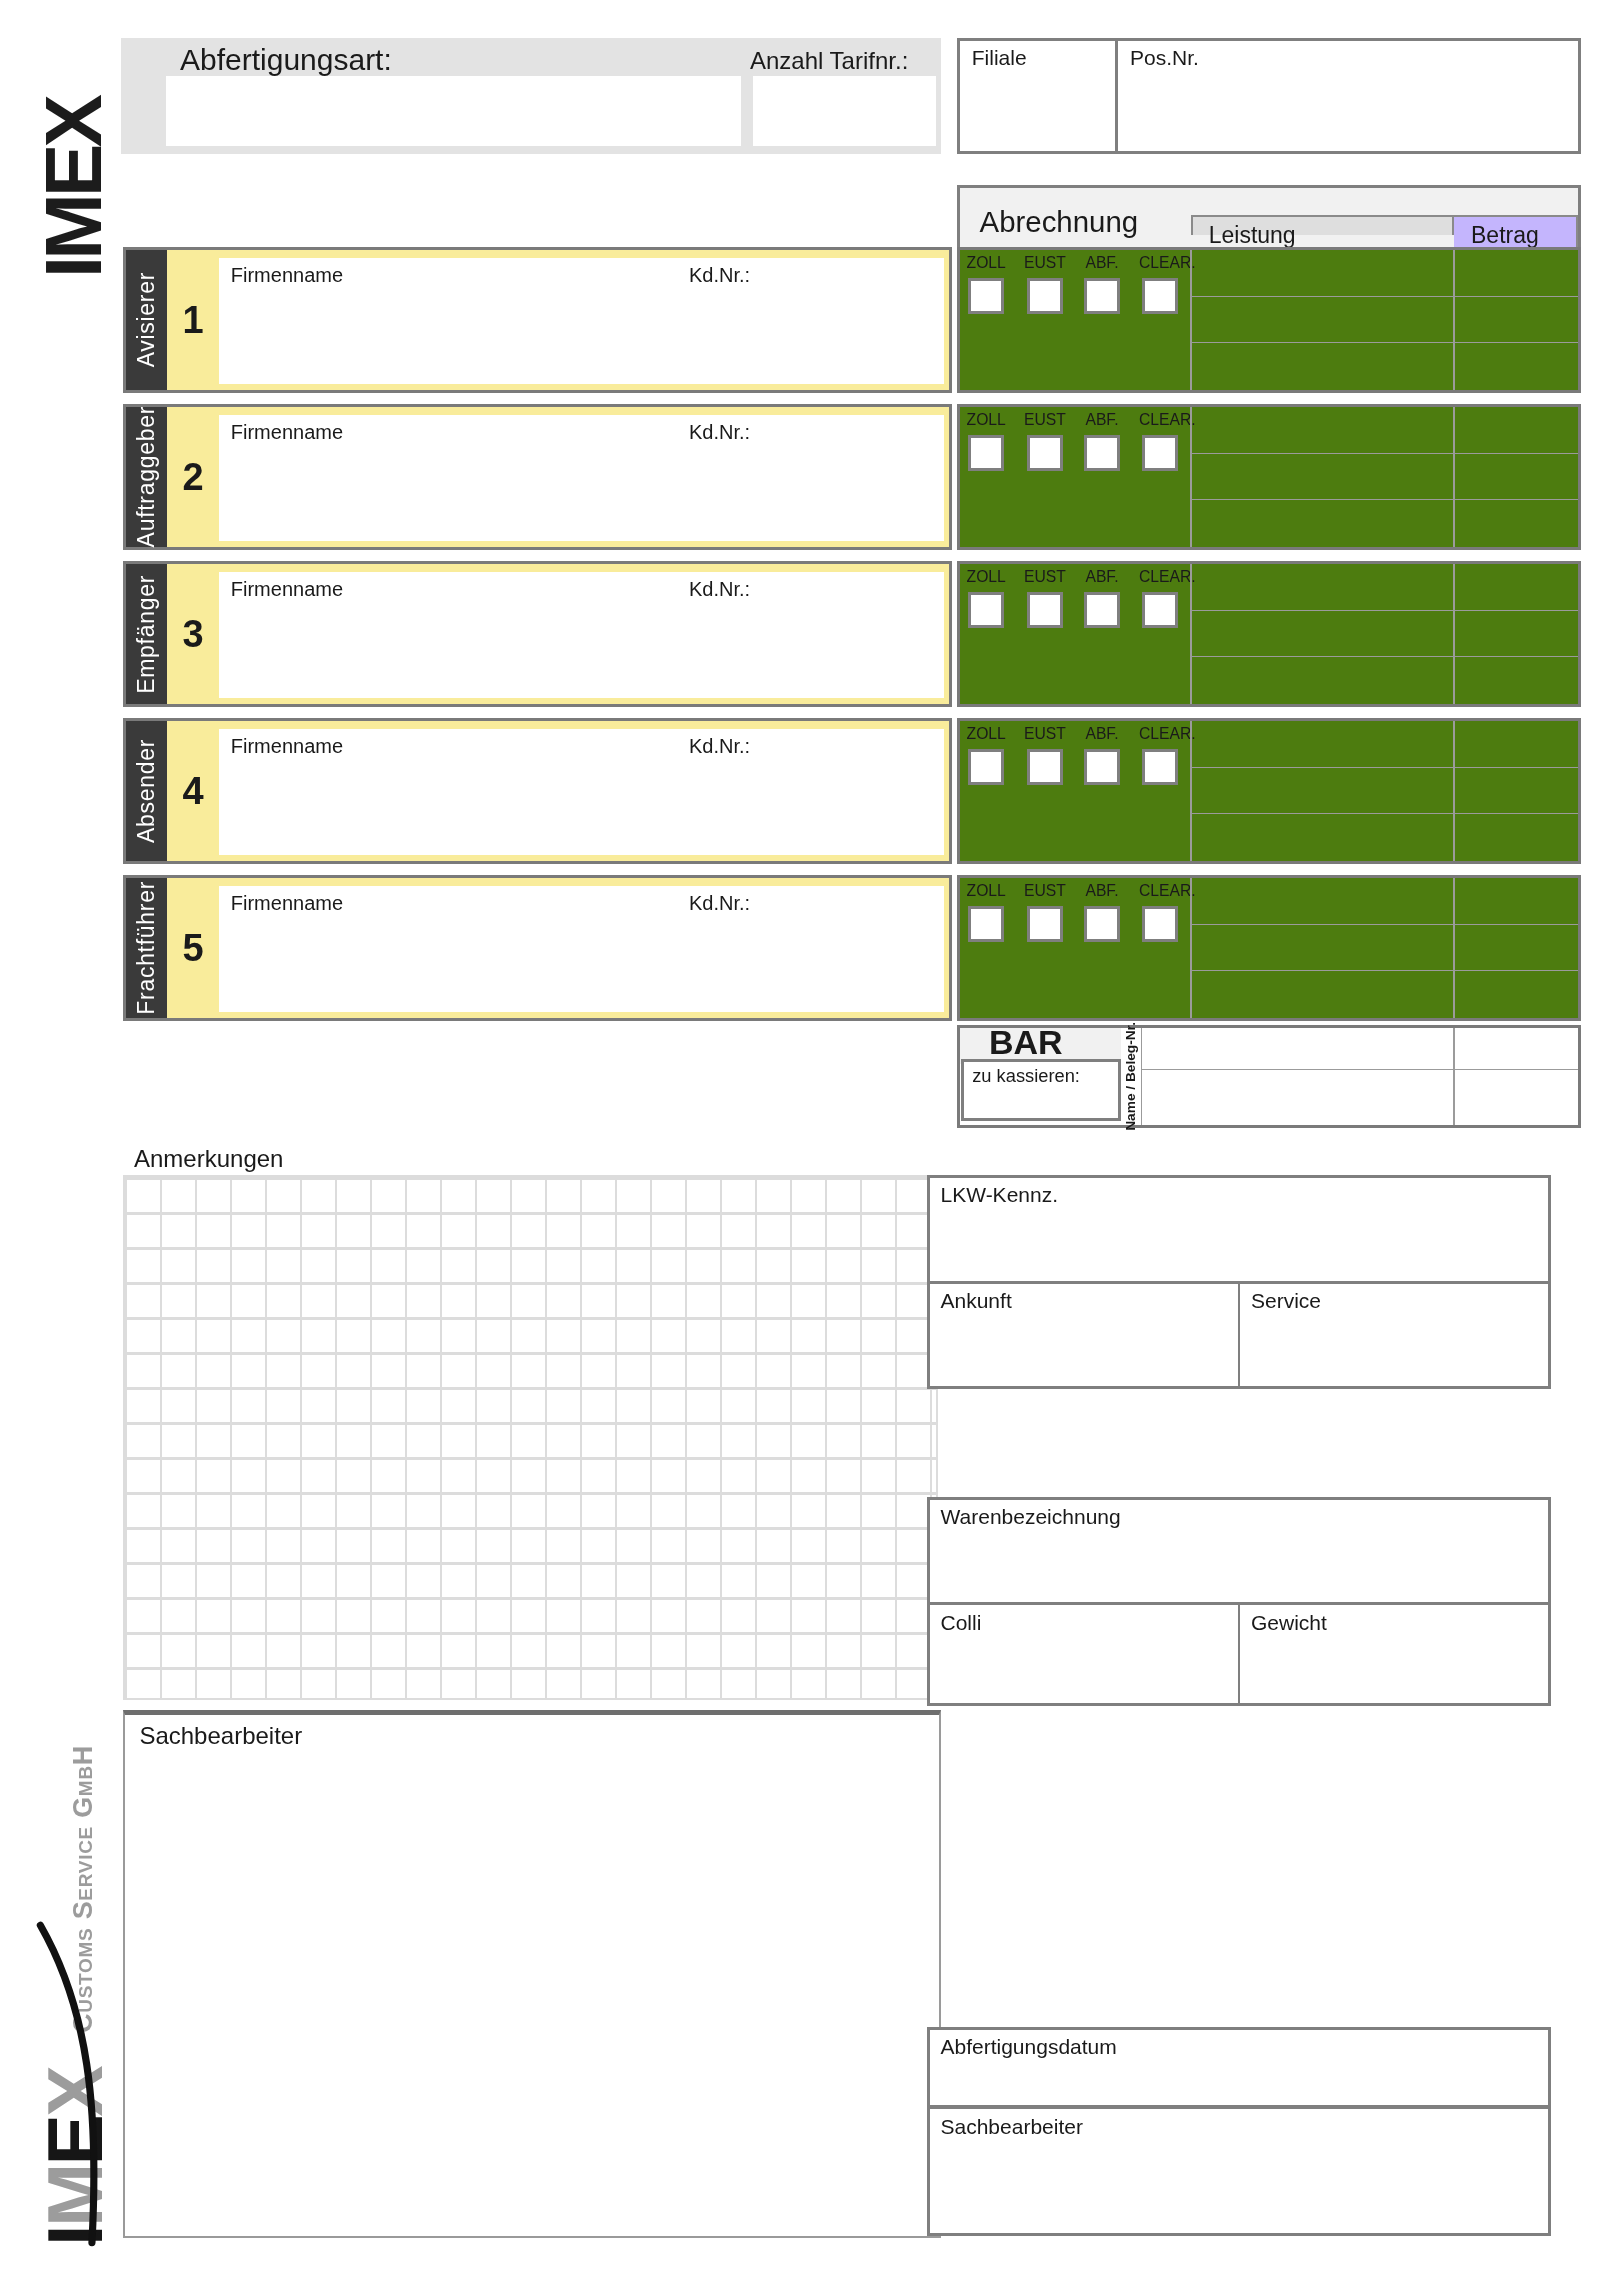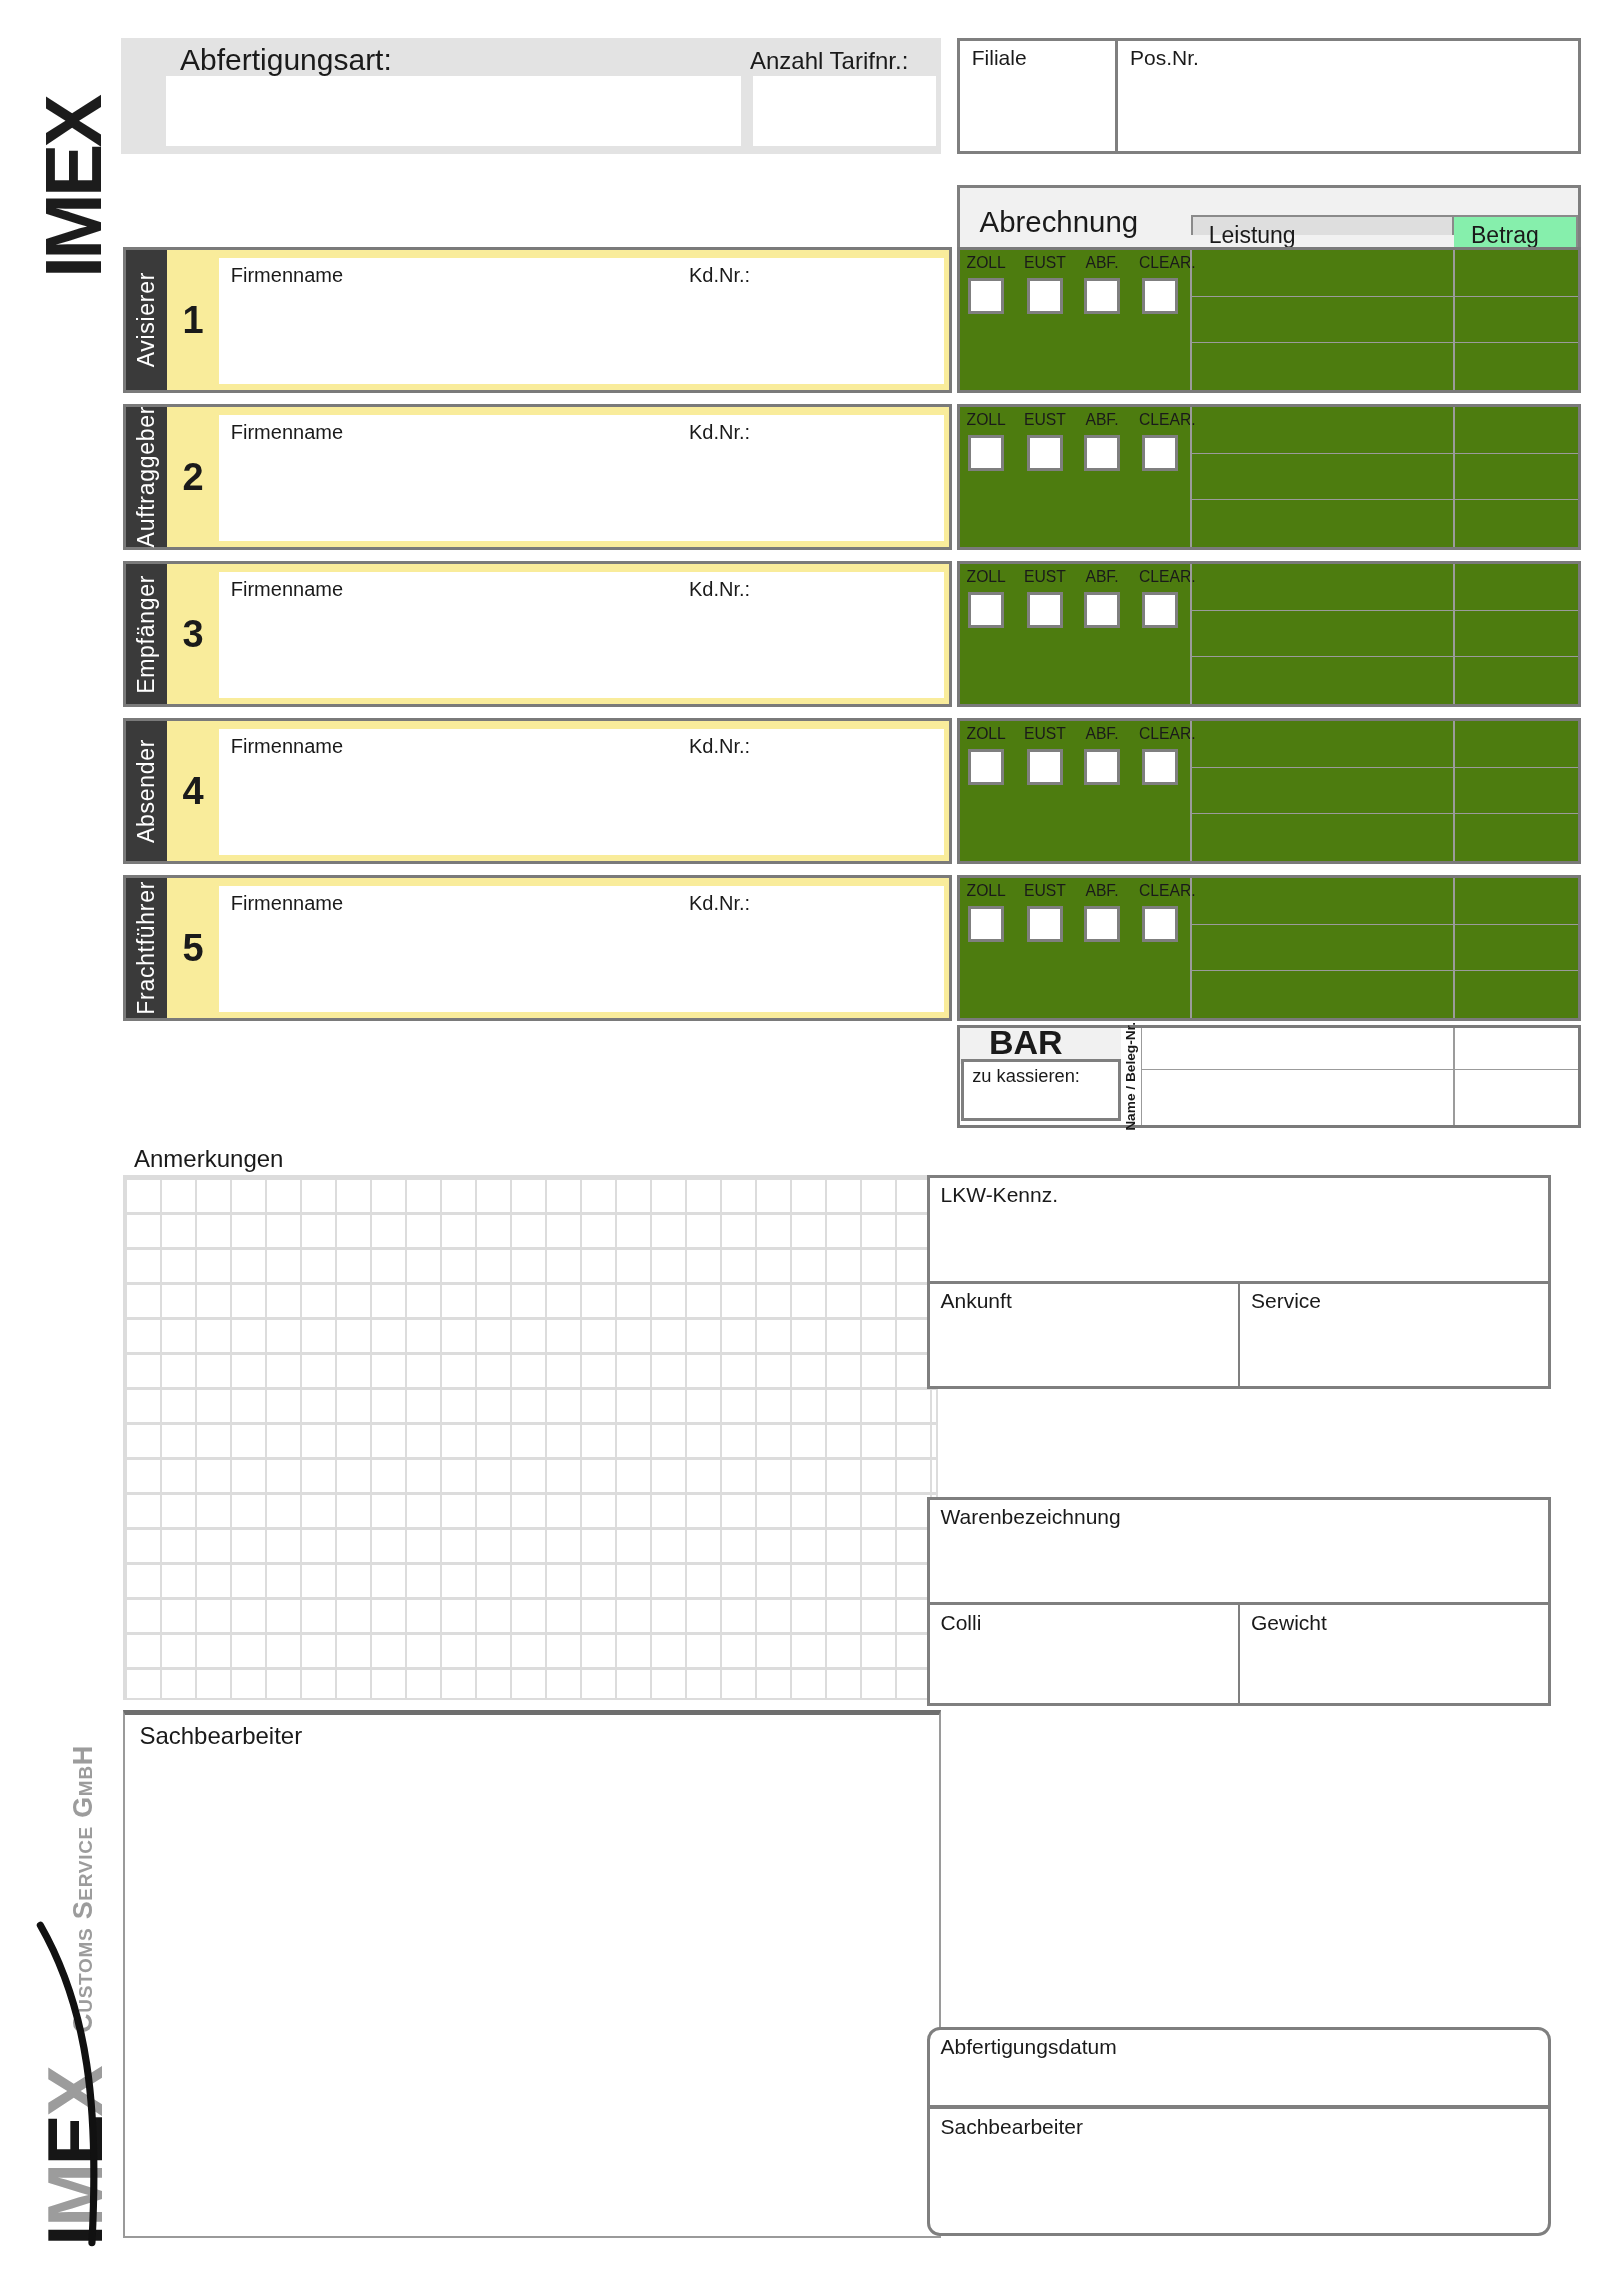--- a/index.html
+++ b/index.html
@@ -23,21 +23,21 @@
 
   
   .filiale-box{left:957px;top:38px;width:624px;height:116px;border:3.9px solid #7f7f7f;background:#fff;box-sizing:border-box;}
   .filiale-div{position:absolute;left:155px;top:0;bottom:0;width:2.6px;background:#7f7f7f;}
   .cell-lbl{position:absolute;font-size:21px;}
 
   
   .abr-hdr{left:957px;top:185px;width:624px;height:62px;border:3.9px solid #7f7f7f;border-bottom:none;background:#f1f1f1;box-sizing:border-box;}
   .abr-title{position:absolute;left:19.6px;top:17px;font-size:29.4px;}
   .sub-leistung{left:1191px;top:215px;width:263px;height:20px;background:#dedede;border:2.6px solid #8a8a8a;border-bottom:none;box-sizing:border-box;font-size:23px;padding:5.2px 0 0 15.7px;}
-  .sub-betrag{left:1454px;top:215px;width:124px;height:32px;background:#86efac;border:2.6px solid #8a8a8a;border-bottom:none;border-left:none;box-sizing:border-box;font-size:23px;padding:5.2px 0 0 17px;}
+  .sub-betrag{left:1454px;top:215px;width:124px;height:32px;background:#c4b5fd;border:2.6px solid #8a8a8a;border-bottom:none;border-left:none;box-sizing:border-box;font-size:23px;padding:5.2px 0 0 17px;}
 
   
   .party{left:123px;width:829px;height:146px;border:3.9px solid #7a7a7a;background:#f9ec9b;box-sizing:border-box;}
   .party-tab{position:absolute;left:0;top:0;bottom:0;width:41px;background:#3a3a3a;display:flex;align-items:center;justify-content:center;}
   .party-tab .vtext{color:#fff;font-size:23px;letter-spacing:0.7px;}
   .party-num{position:absolute;left:41px;top:0;bottom:0;width:52px;display:flex;align-items:center;justify-content:center;font-size:38px;font-weight:700;}
   .party-box{position:absolute;left:93px;top:7.9px;right:5.2px;bottom:6.5px;background:#fff;}
   .party-box .firmenname{position:absolute;left:11.8px;top:6.5px;font-size:20px;}
   .party-box .kdnr{position:absolute;left:470px;top:6.5px;font-size:20px;}
 
@@ -329,21 +329,21 @@
     <div class="split-v" style="left:308px;top:105px;bottom:0;"></div>
     <span class="cell-lbl" style="left:321px;top:111px;">Gewicht</span>
     <div class="abs" style="left:0;top:134px;width:308px;bottom:0;"></div>
     <div class="abs" style="left:310px;top:134px;right:0;bottom:0;"></div>
   </div>
 
   <div class="abs zoll-box">
     <span>Sachbearbeiter</span>
   </div>
 
-  <div class="abs info-box" style="top:2027px;height:209px;border-radius:13px;">
+  <div class="abs info-box" style="top:2027px;height:209px;">
     <span class="cell-lbl" style="left:10.5px;top:5.2px;">Abfertigungsdatum</span>
     <div class="abs" style="left:0;top:29px;right:0;height:46px;"></div>
     <div class="split-h" style="top:75px;height:3.9px;"></div>
     <span class="cell-lbl" style="left:10.5px;top:85px;">Sachbearbeiter</span>
     <div class="abs" style="left:0;top:110px;right:0;bottom:0;"></div>
   </div>
 
   <div class="abs logo-bot-sub">
     <span class="vtext">Customs Service GmbH</span>
   </div>

